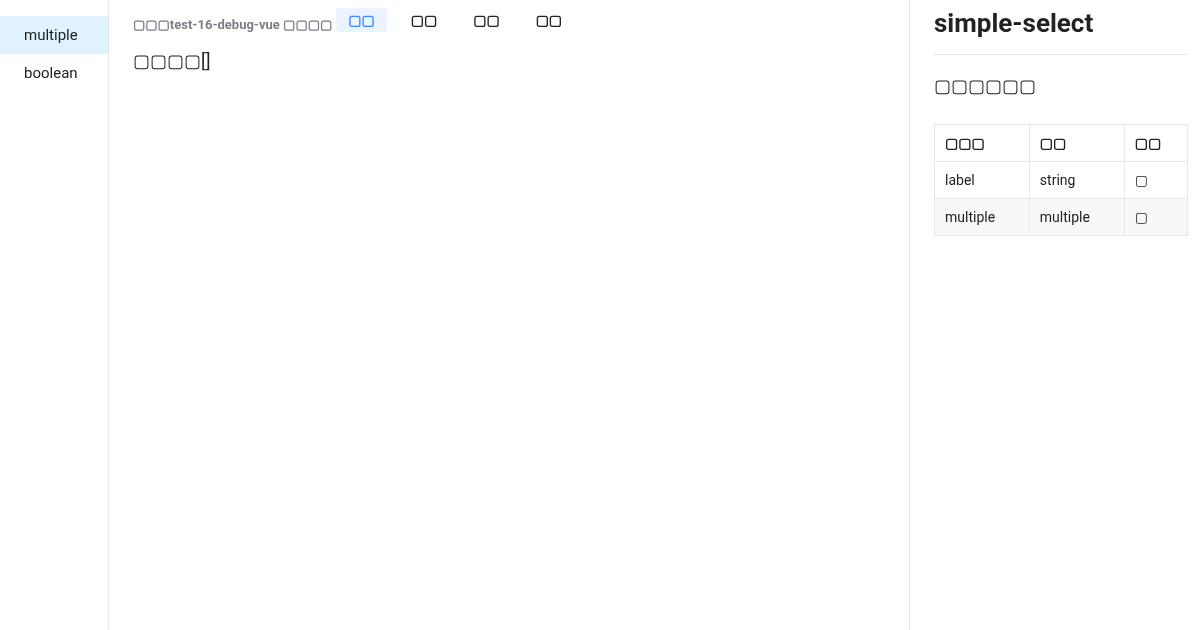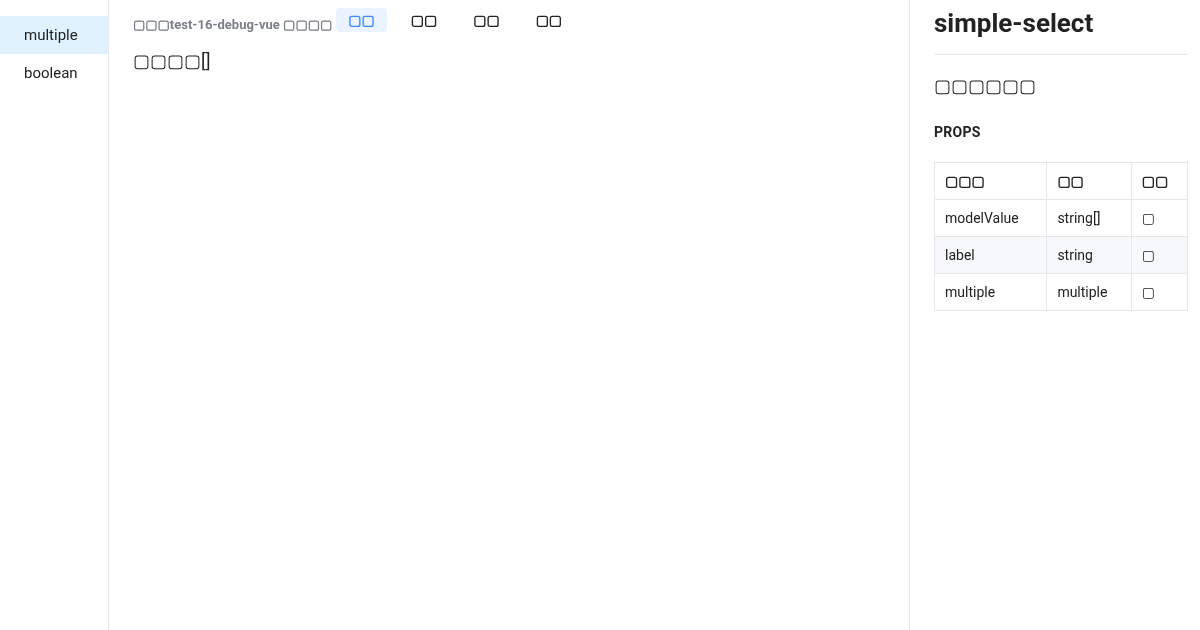--- a/index.html
+++ b/index.html
@@ -61,35 +61,29 @@
     <span>▢▢▢▢</span><span>[]</span>
   </div>
 </div>
 
 <div class="vline"></div>
 
 <div class="right">
   <h1>simple-select</h1>
   <div class="hr"></div>
   <div class="subtitle">▢▢▢▢▢▢</div>
-  <div class="props-heading">PROPS</div>
   <table>
     <thead>
       <tr>
         <th>▢▢▢</th>
         <th>▢▢</th>
         <th>▢▢</th>
       </tr>
     </thead>
     <tbody>
-      <tr>
-        <td>modelValue</td>
-        <td>string[]</td>
-        <td>▢</td>
-      </tr>
       <tr>
         <td>label</td>
         <td>string</td>
         <td>▢</td>
       </tr>
       <tr>
         <td>multiple</td>
         <td>multiple</td>
         <td>▢</td>
       </tr>

